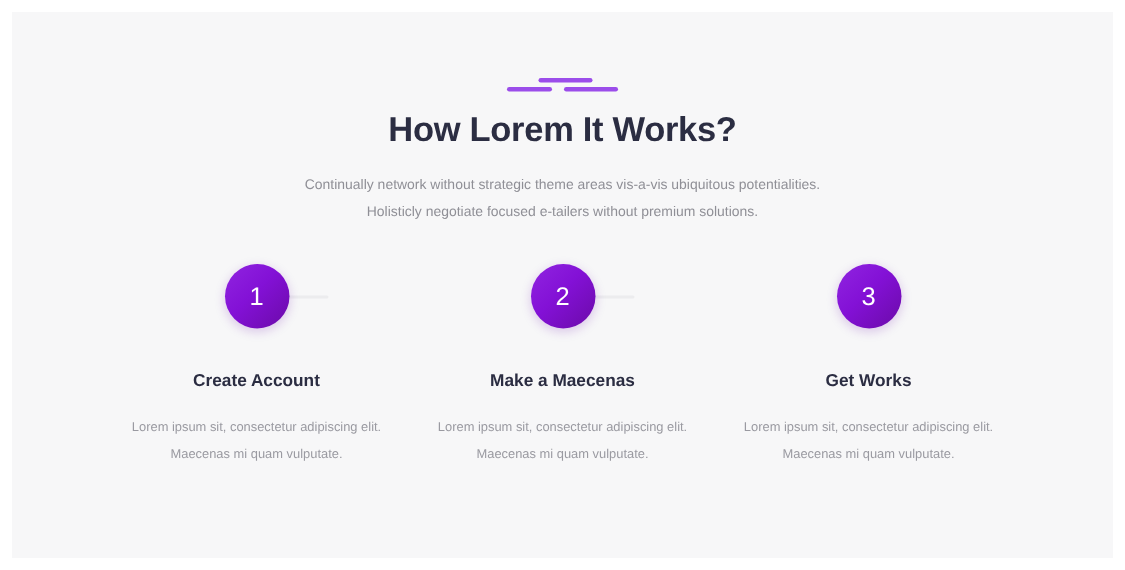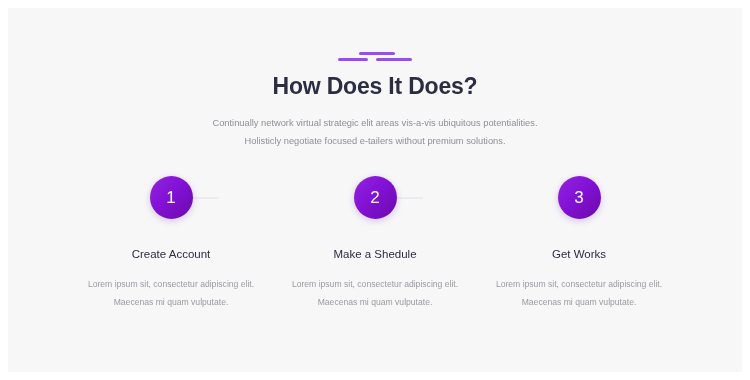--- a/index.html
+++ b/index.html
@@ -116,21 +116,21 @@
     width: 66px;
     background: #ececee;
     border-radius: 1px;
   }
   .connector.c1 { left: 145px; }
   .connector.c2 { left: 349px; }
 
   .step-title {
     margin: 29px 0 16px 0;
     font-size: 11.5px;
-    font-weight: 400;
+    font-weight: 700;
     color: #2b2d42;
   }
 
   .step-desc {
     margin: 13px auto 16px auto;
     width: 186px;
     font-size: 8.6px;
     line-height: 2.05;
     color: #9a9aa1;
   }
@@ -141,39 +141,39 @@
 <div class="page">
 
   <div class="section-head">
 
     <div class="divider">
       <span class="bar-top"></span>
       <span class="bar-left"></span>
       <span class="bar-right"></span>
     </div>
 
-    <h2 class="section-title">How Does It Does?</h2>
+    <h2 class="section-title">How Lorem It Works?</h2>
 
-    <p class="section-desc">Continually network virtual strategic elit areas vis-a-vis ubiquitous potentialities. Holisticly negotiate focused e-tailers without premium solutions.</p>
+    <p class="section-desc">Continually network without strategic theme areas vis-a-vis ubiquitous potentialities. Holisticly negotiate focused e-tailers without premium solutions.</p>
   </div>
 
   <div class="steps">
 
     <div class="connector c1"></div>
     <div class="connector c2"></div>
 
     <div class="step">
       <div class="circle">1</div>
       <h3 class="step-title">Create Account</h3>
       <p class="step-desc">Lorem ipsum sit, consectetur adipiscing elit. Maecenas mi quam vulputate.</p>
     </div>
 
     <div class="step">
       <div class="circle">2</div>
-      <h3 class="step-title">Make a Shedule</h3>
+      <h3 class="step-title">Make a Maecenas</h3>
       <p class="step-desc">Lorem ipsum sit, consectetur adipiscing elit. Maecenas mi quam vulputate.</p>
     </div>
 
     <div class="step">
       <div class="circle">3</div>
       <h3 class="step-title">Get Works</h3>
       <p class="step-desc">Lorem ipsum sit, consectetur adipiscing elit. Maecenas mi quam vulputate.</p>
     </div>
 
   </div>

